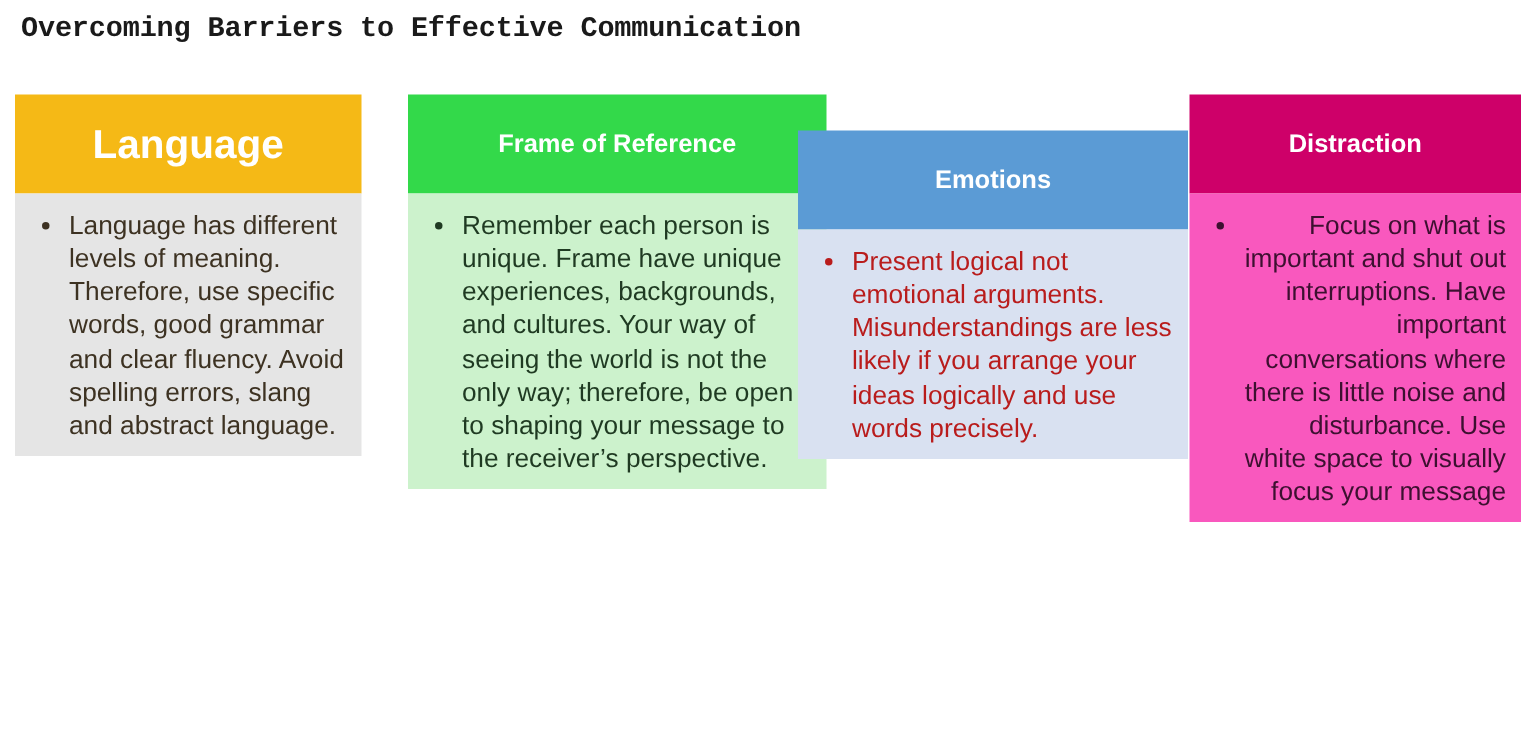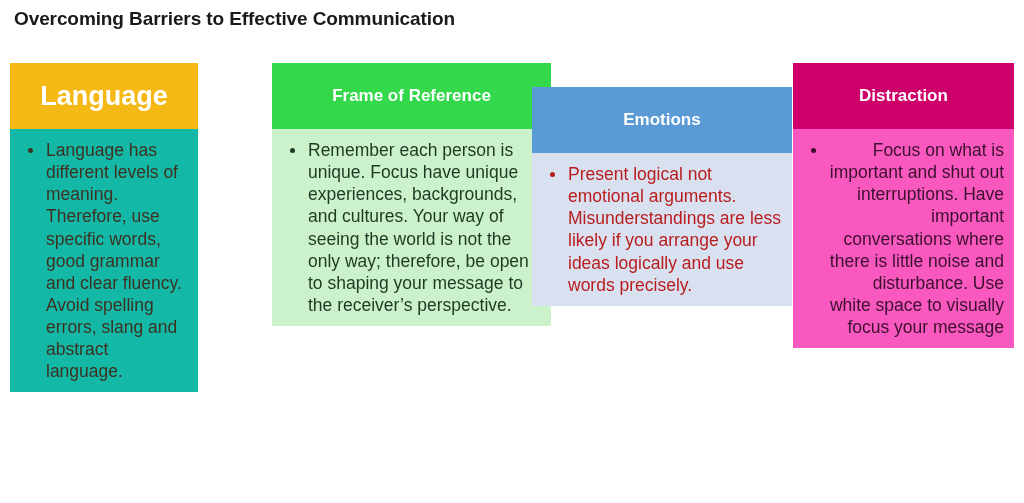--- a/index.html
+++ b/index.html
@@ -21,35 +21,36 @@
   }
   .slide-title {
     position: absolute;
     left: 14px;
     top: 8px;
     font-size: 19px;
     font-weight: bold;
     color: #1a1a1a;
     letter-spacing: -0.1px;
     white-space: nowrap;
+    font-family: Liberation Mono, monospace;
   }
   .columns {
     position: absolute;
     left: 0;
     top: 63px;
     width: 1024px;
     height: 430px;
   }
   .col {
     position: absolute;
     top: 0;
     display: flex;
     flex-direction: column;
   }
-  .col-1 { left: 10px;  width: 188px; }
+  .col-1 { left: 10px;  width: 231px; }
   .col-2 { left: 272px; width: 279px; }
   .col-3 { left: 532px; width: 260px; margin-top: 24px; }
   .col-4 { left: 793px; width: 221px; }
 
   .col-header {
     height: 66px;
     display: flex;
     align-items: center;
     justify-content: center;
     text-align: center;
@@ -95,32 +96,32 @@
 <body style="background: rgb(255, 255, 255);">
 
 <div class="slide" style="background: rgb(255, 255, 255);">
 
   <div class="slide-title" style="color: rgb(26, 26, 26);">Overcoming Barriers to Effective Communication</div>
 
   <div class="columns">
 
     <div class="col col-1">
       <div class="col-header" style="background: rgb(245, 185, 22); color: rgb(255, 255, 255);">Language</div>
-      <div class="col-body" style="background: #14b8a6; color: rgb(61, 50, 34);">
+      <div class="col-body" style="background: #e5e5e5; color: rgb(61, 50, 34);">
         <ul class="bullet-list">
           <li class="bullet-item">Language has different levels of meaning.  Therefore, use specific words, good grammar and clear fluency.  Avoid spelling errors, slang and abstract language.</li>
         </ul>
       </div>
     </div>
 
     <div class="col col-2">
       <div class="col-header" style="background: rgb(51, 217, 74); color: rgb(255, 255, 255);">Frame of Reference</div>
       <div class="col-body" style="background: rgb(204, 242, 204); color: rgb(31, 58, 34);">
         <ul class="bullet-list">
-          <li class="bullet-item">Remember each person is unique. Focus have unique experiences, backgrounds, and cultures.  Your way of seeing the world is not the only way; therefore, be open to shaping your message to the receiver’s perspective.</li>
+          <li class="bullet-item">Remember each person is unique. Frame have unique experiences, backgrounds, and cultures.  Your way of seeing the world is not the only way; therefore, be open to shaping your message to the receiver’s perspective.</li>
         </ul>
       </div>
     </div>
 
     <div class="col col-3">
       <div class="col-header" style="background: rgb(91, 155, 213); color: rgb(255, 255, 255);">Emotions</div>
       <div class="col-body" style="background: rgb(217, 225, 241); color: #b91c1c;">
         <ul class="bullet-list">
           <li class="bullet-item">Present logical not emotional arguments. Misunderstandings are less likely if you arrange your ideas logically and use words precisely.</li>
         </ul>

